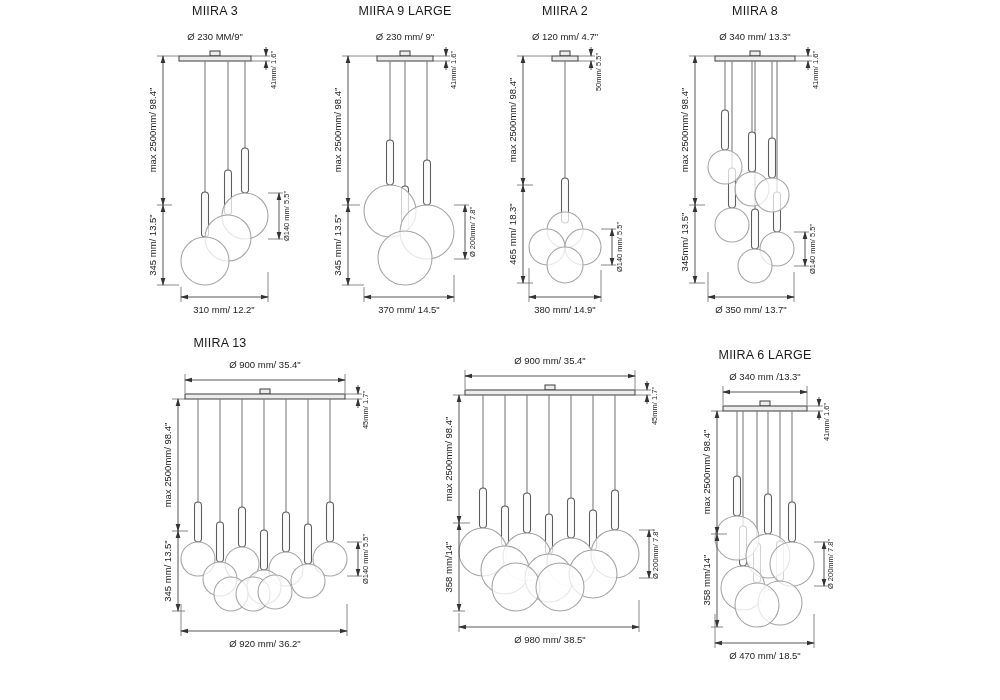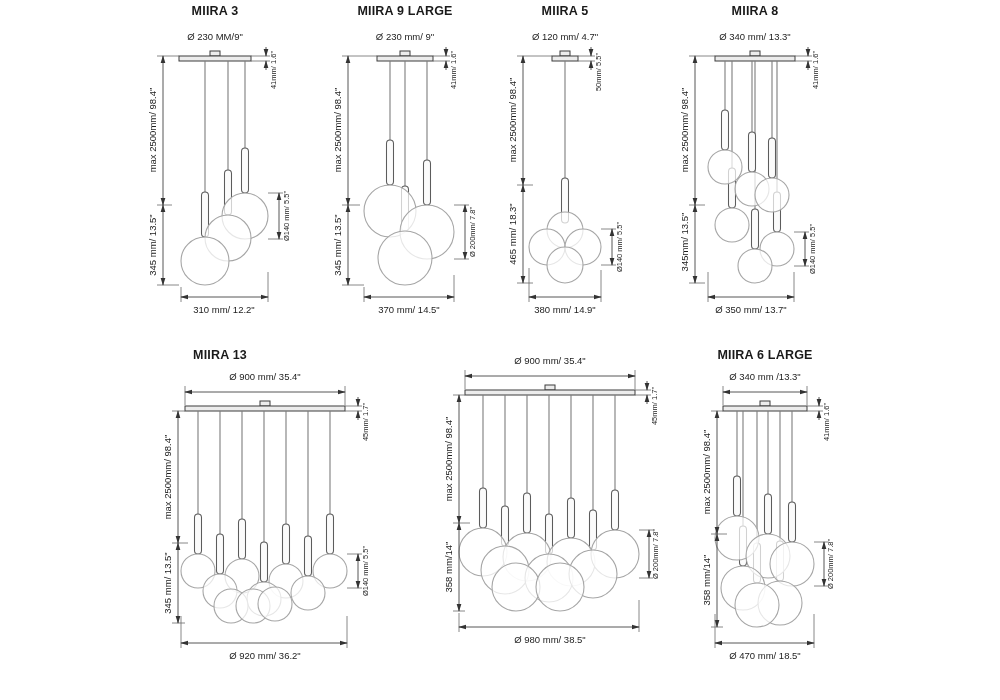--- a/index.html
+++ b/index.html
@@ -1,19 +1,19 @@
 <!DOCTYPE html>
 <html><head>
 <meta charset="utf-8">
 <style>
   html,body{margin:0;padding:0;background:#fff;}
   .sheet{position:relative;width:1000px;height:700px;background:#ffffff;overflow:hidden;
          font-family:"Liberation Sans",sans-serif;}
   .panel{position:absolute;}
-  .title{font-size:12.5px;font-weight:700;color:#1a1a1a;text-align:center;height:16px;letter-spacing:.2px;}
+  .title{font-size:12.5px;font-weight:400;color:#1a1a1a;text-align:center;height:16px;letter-spacing:.2px;}
   svg{display:block;overflow:visible;}
   text.dim{font-family:"Liberation Sans",sans-serif;font-size:9.5px;fill:#1c1c1c;}
   text.dimS{font-family:"Liberation Sans",sans-serif;font-size:7.5px;fill:#1c1c1c;}
   .ext{stroke:#6b6b6b;stroke-width:.8;}
   .dl{stroke:#444;stroke-width:.9;}
   .cord{stroke:#7d7d7d;stroke-width:1.1;}
   .stem{fill:#fbfbfb;stroke:#5c5c5c;stroke-width:1.05;}
   .globe{fill:#ffffff;fill-opacity:.72;stroke:#a6a6a6;stroke-width:1.1;}
   .canopy{fill:#ececec;stroke:#3d3d3d;stroke-width:1;}
 </style>
@@ -124,21 +124,21 @@
       <g>
         <line class="ext" x1="44" y1="267" x2="44" y2="282"></line>
         <line class="ext" x1="134" y1="255" x2="134" y2="282"></line>
         <line class="dl" x1="44" y1="277" x2="134" y2="277" marker-start="url(#arr)" marker-end="url(#arr)"></line>
         <text class="dim" x="89" y="293" text-anchor="middle">370 mm/ 14.5"</text>
       </g>
     </svg>
   </div>
 
   <div class="panel" style="left:485px;top:4px;width:160px">
-    <div class="title">MIIRA 5</div>
+    <div class="title">MIIRA 2</div>
     <svg width="160" height="300" viewBox="0 0 160 300">
       <text class="dim" x="80" y="20" text-anchor="middle">Ø 120 mm/ 4.7"</text>
       <g>
         <rect class="canopy" x="75" y="31" width="10" height="5"></rect>
         <rect class="canopy" x="67" y="36" width="26" height="5"></rect>
       </g>
       <g>
         <line class="cord" x1="80" y1="41" x2="80" y2="158"></line>
         <rect class="stem" x="76.5" y="158" width="7" height="45" rx="3.5"></rect>
         <circle class="globe" cx="80" cy="210" r="18"></circle>
@@ -229,21 +229,21 @@
       </g>
       <g>
         <line class="ext" x1="53" y1="252" x2="53" y2="282"></line>
         <line class="ext" x1="139" y1="252" x2="139" y2="282"></line>
         <line class="dl" x1="53" y1="277" x2="139" y2="277" marker-start="url(#arr)" marker-end="url(#arr)"></line>
         <text class="dim" x="96" y="293" text-anchor="middle">Ø 350 mm/ 13.7"</text>
       </g>
     </svg>
   </div>
 
-  <div class="panel" style="left:90px;top:348px;width:260px">
+  <div class="panel" style="left:90px;top:336px;width:260px">
     <div class="title">MIIRA 13</div>
     <svg width="260" height="300" viewBox="0 0 260 300">
       <text class="dim" x="175" y="16" text-anchor="middle">Ø 900 mm/ 35.4"</text>
       <g>
         <line class="ext" x1="95" y1="22" x2="95" y2="41"></line>
         <line class="ext" x1="255" y1="22" x2="255" y2="41"></line>
         <line class="dl" x1="95" y1="28" x2="255" y2="28" marker-start="url(#arr)" marker-end="url(#arr)"></line>
       </g>
       <g>
         <rect class="canopy" x="170" y="37" width="10" height="5"></rect>

